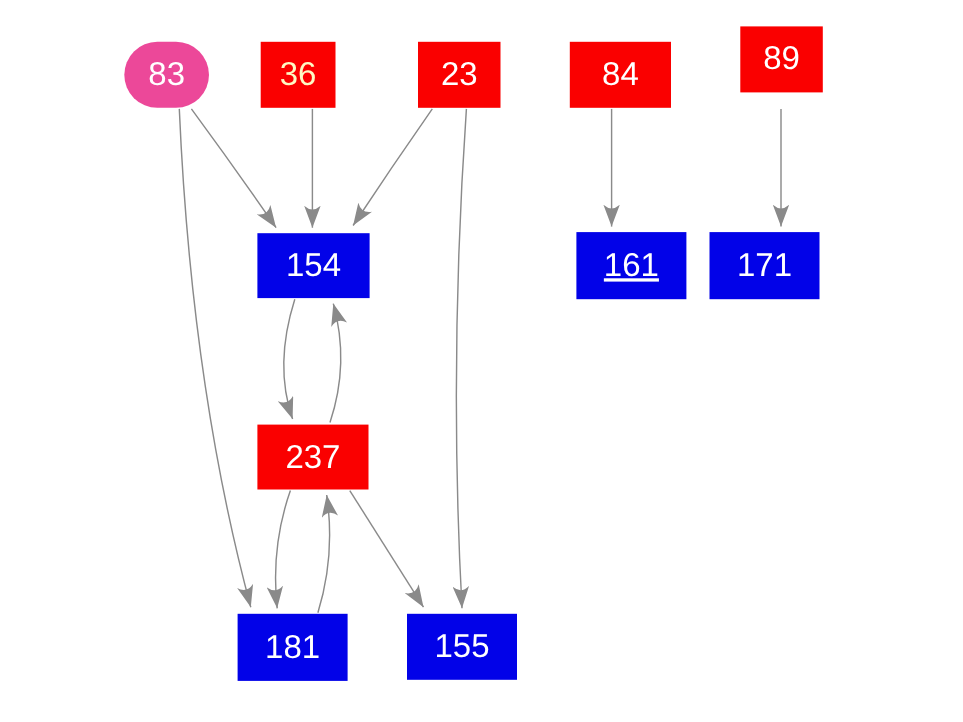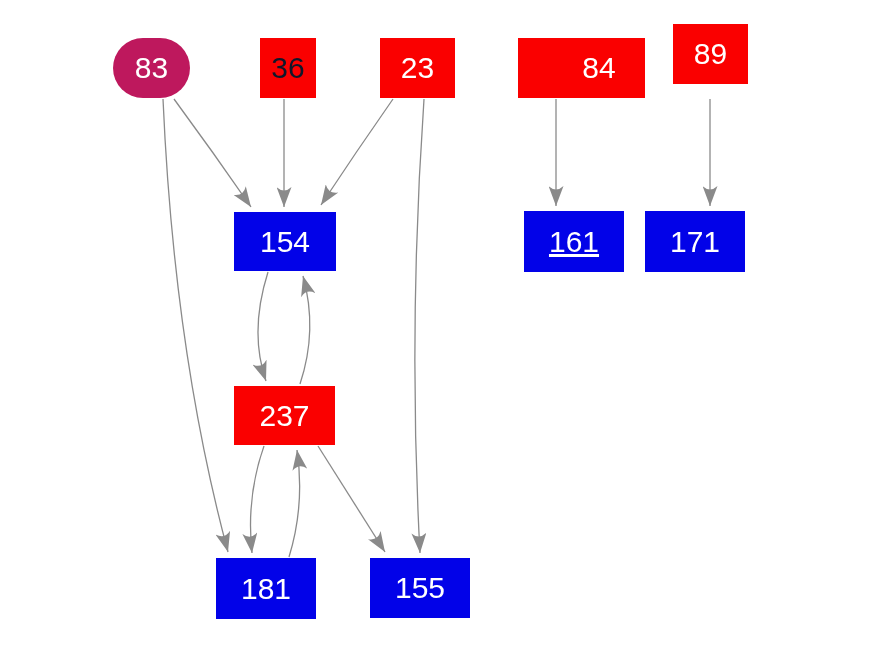--- a/index.html
+++ b/index.html
@@ -50,30 +50,30 @@
       <path d="M710,99 Q710,152 710,206" fill="none" stroke="#8a8a8a" stroke-width="1.3" marker-end="url(#arrowhead)"></path>
       <path d="M163,99 Q174,351 228,552" fill="none" stroke="#8a8a8a" stroke-width="1.3" marker-end="url(#arrowhead)"></path>
       <path d="M424,99 Q408,330 420,553" fill="none" stroke="#8a8a8a" stroke-width="1.3" marker-end="url(#arrowhead)"></path>
       <path d="M268,272 Q249,332 266,381" fill="none" stroke="#8a8a8a" stroke-width="1.3" marker-end="url(#arrowhead)"></path>
       <path d="M300,384 Q318,330 303,276" fill="none" stroke="#8a8a8a" stroke-width="1.3" marker-end="url(#arrowhead)"></path>
       <path d="M264,446 Q246,497 252,553" fill="none" stroke="#8a8a8a" stroke-width="1.3" marker-end="url(#arrowhead)"></path>
       <path d="M289,557 Q305,505 297,450" fill="none" stroke="#8a8a8a" stroke-width="1.3" marker-end="url(#arrowhead)"></path>
       <path d="M318,446 Q352,500 385,552" fill="none" stroke="#8a8a8a" stroke-width="1.3" marker-end="url(#arrowhead)"></path>
     </svg>
   <div id="node-layer">
-      <div class="node" style="left: 113px; top: 38px; width: 77px; height: 60px; background: #be185d; color: rgb(255, 255, 255); border-radius: 30px;">
+      <div class="node" style="left: 113px; top: 38px; width: 77px; height: 60px; background: #ec4899; color: rgb(255, 255, 255); border-radius: 30px;">
         <span>83</span>
       </div>
-      <div class="node" style="left: 260px; top: 38px; width: 56px; height: 60px; background: rgb(250, 0, 0); color: #0f172a;">
+      <div class="node" style="left: 237px; top: 38px; width: 68px; height: 60px; background: rgb(250, 0, 0); color: #fef9c3;">
         <span>36</span>
       </div>
       <div class="node" style="left: 380px; top: 38px; width: 75px; height: 60px; background: rgb(250, 0, 0); color: rgb(255, 255, 255);">
         <span>23</span>
       </div>
-      <div class="node" style="left: 518px; top: 38px; width: 92px; height: 60px; background: rgb(250, 0, 0); color: rgb(255, 255, 255); padding-left: 35px;">
+      <div class="node" style="left: 518px; top: 38px; width: 92px; height: 60px; background: rgb(250, 0, 0); color: rgb(255, 255, 255);">
         <span>84</span>
       </div>
       <div class="node" style="left: 673px; top: 24px; width: 75px; height: 60px; background: rgb(250, 0, 0); color: rgb(255, 255, 255);">
         <span>89</span>
       </div>
       <div class="node" style="left: 234px; top: 212px; width: 102px; height: 59px; background: rgb(2, 2, 232); color: rgb(255, 255, 255);">
         <span>154</span>
       </div>
       <div class="node" style="left: 524px; top: 211px; width: 100px; height: 61px; background: rgb(2, 2, 232); color: rgb(255, 255, 255); text-decoration: underline;">
         <span>161</span>

